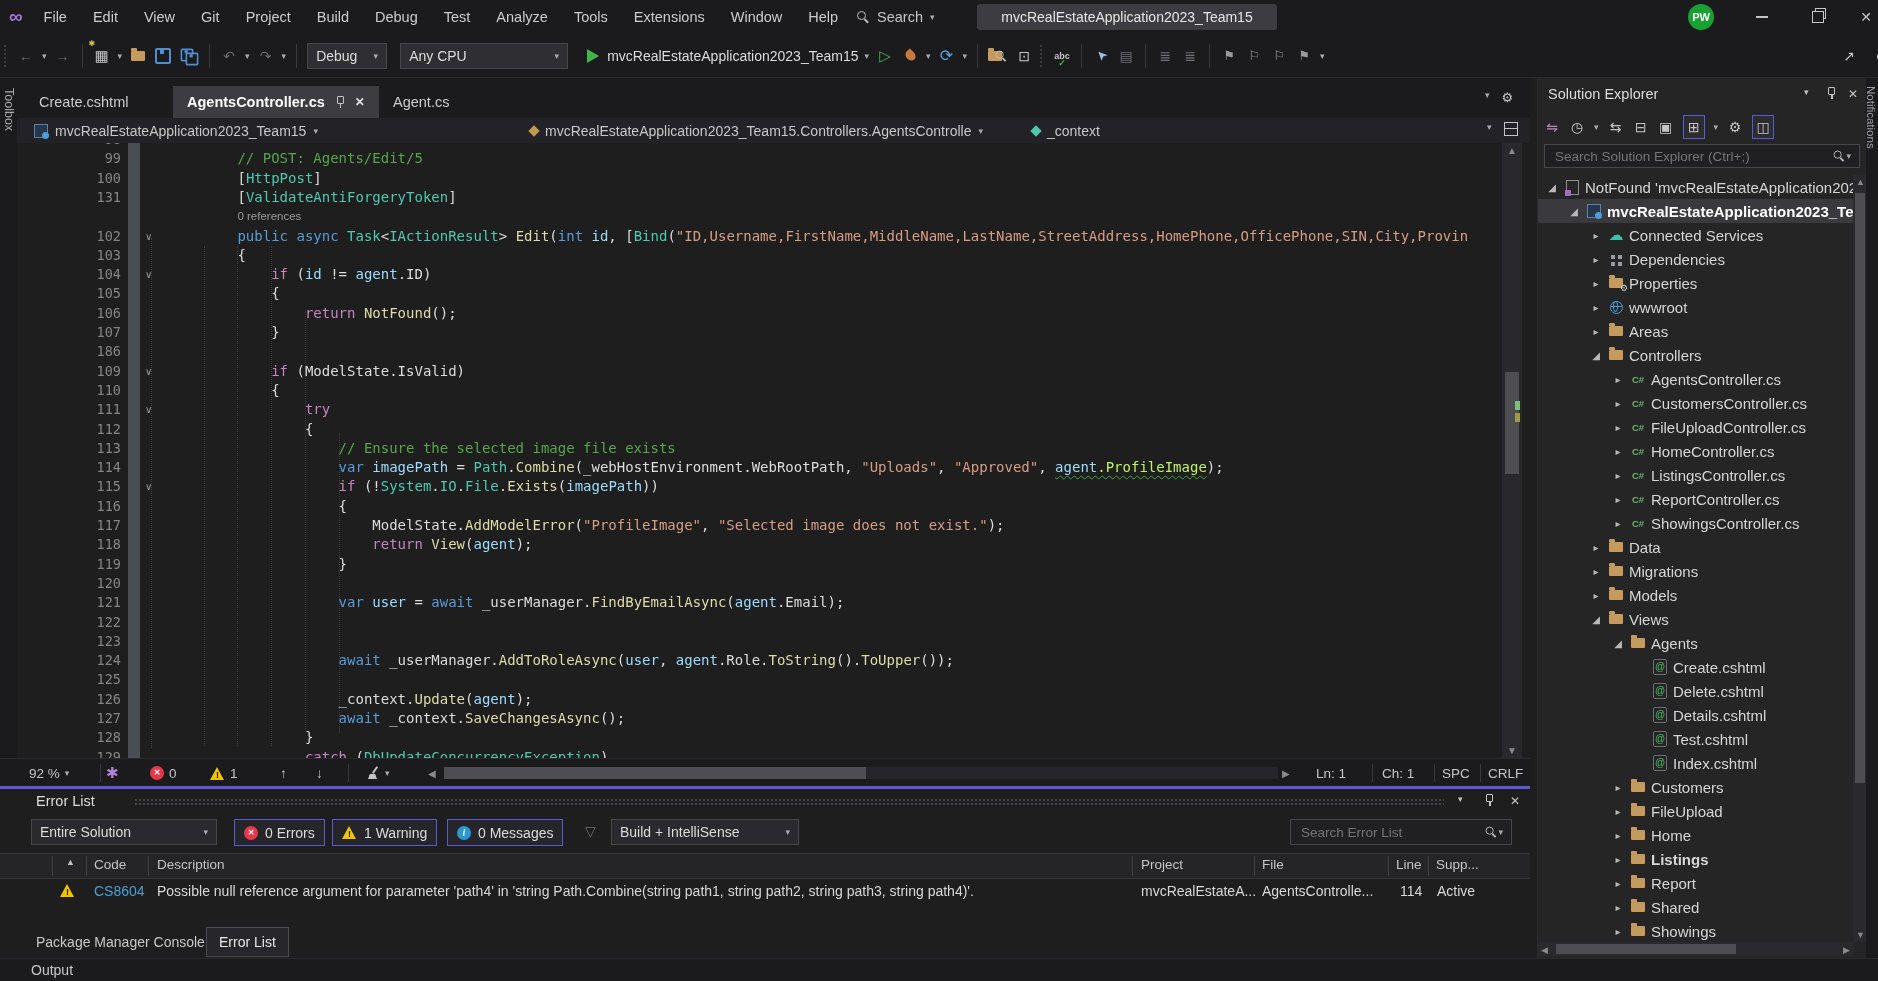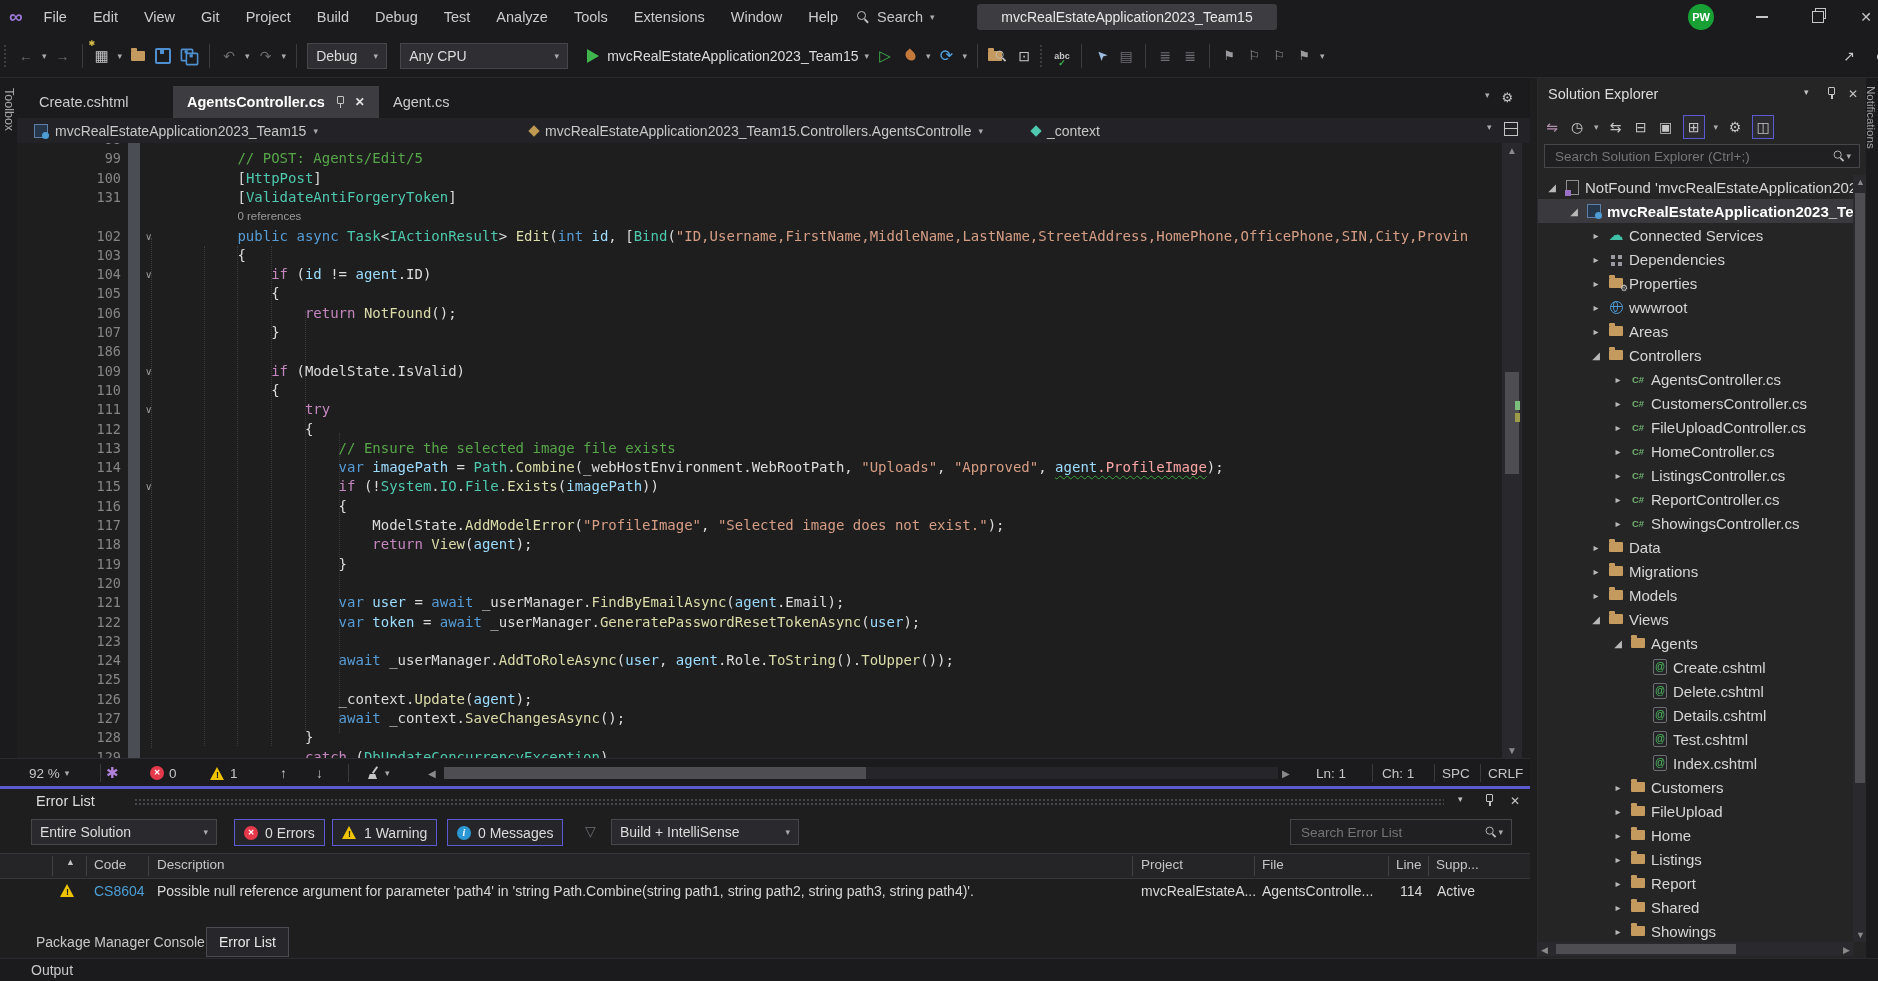--- a/index.html
+++ b/index.html
@@ -86,21 +86,21 @@
   .guide{position:absolute;top:103px;height:500px;border-left:1px dotted #3A3A40;}
   .crow{position:absolute;left:0;width:100%;height:19.3px;line-height:19.3px;}
   .lnum{position:absolute;left:0;width:104px;text-align:right;color:#858585;
         font-family:"DejaVu Sans Mono",monospace;font-size:13.5px;}
   .foldmark{position:absolute;left:128px;color:#9A9A9A;font-size:10px;}
   .cline{position:absolute;white-space:pre;font-family:"DejaVu Sans Mono",monospace;font-size:14px;}
   .lens{position:absolute;font-size:11.5px;color:#9A9A9A;}
   .tok-c{color:#57A64A;} .tok-k{color:#569CD6;} .tok-f{color:#C586C0;}
   .tok-t{color:#4EC9B0;} .tok-m{color:#DCDCAA;} .tok-s{color:#D69D85;}
   .tok-v{color:#9CDCFE;} .tok-p{color:#DCDCDC;}
-  .tok-vw{color:#9CDCFE;} .tok-pw{color:#fca5a5;}
+  .tok-vw{color:#9CDCFE;} .tok-pw{color:#bef264;}
   .tok-vw,.tok-pw{text-decoration:underline wavy var(--squiggle);text-decoration-thickness:1px;text-underline-offset:3px;}
   
   .vscroll{position:absolute;left:1502px;top:143px;width:20px;height:615px;background:#29292D;}
   .vs-arrow{position:absolute;left:0;width:20px;text-align:center;color:#8A8A8A;font-size:10px;}
   .vs-thumb{position:absolute;left:3px;width:14px;background:#4D4D52;}
   .vs-mark{position:absolute;width:5px;height:9px;}
   
   .statusstrip{position:absolute;left:0;top:758px;width:1530px;height:28px;background:#1B1B1E;border-top:1px solid #2A2A2E;}
   .ss{position:absolute;top:0;height:28px;display:flex;align-items:center;font-size:13.5px;color:#C5C5C5;gap:5px;}
   .ss-sep{position:absolute;top:5px;width:1px;height:18px;background:#3A3A3E;}
@@ -447,21 +447,20 @@
       <div class="crow" style="top: 430.9px;">
         <span class="lnum">120</span>
         <span class="cline" style="left: 153px;"></span>
       </div>
       <div class="crow" style="top: 450.2px;">
         <span class="lnum">121</span>
         <span class="cline" style="left: 321.6px;"><span class="tok-k">var </span><span class="tok-v">user</span><span class="tok-p"> = </span><span class="tok-k">await </span><span class="tok-p">_userManager.</span><span class="tok-m">FindByEmailAsync</span><span class="tok-p">(</span><span class="tok-v">agent</span><span class="tok-p">.Email);</span></span>
       </div>
       <div class="crow" style="top: 469.5px;">
         <span class="lnum">122</span>
-        <span class="cline" style="left: 321.6px;"><span class="tok-k">var </span><span class="tok-v">token</span><span class="tok-p"> = </span><span class="tok-k">await </span><span class="tok-p">_userManager.</span><span class="tok-m">GeneratePasswordResetTokenAsync</span><span class="tok-p">(</span><span class="tok-v">user</span><span class="tok-p">);</span></span>
       </div>
       <div class="crow" style="top: 488.8px;">
         <span class="lnum">123</span>
       </div>
       <div class="crow" style="top: 508.1px;">
         <span class="lnum">124</span>
         <span class="cline" style="left: 321.6px;"><span class="tok-k">await </span><span class="tok-p">_userManager.</span><span class="tok-m">AddToRoleAsync</span><span class="tok-p">(</span><span class="tok-v">user</span><span class="tok-p">, </span><span class="tok-v">agent</span><span class="tok-p">.Role.</span><span class="tok-m">ToString</span><span class="tok-p">().</span><span class="tok-m">ToUpper</span><span class="tok-p">());</span></span>
       </div>
       <div class="crow" style="top: 527.4px;">
         <span class="lnum">125</span>
@@ -815,21 +814,21 @@
         <span class="icon" style="left: 91px;">
           <span class="fold-ic"></span>
         </span>
         <span class="lab" style="left: 113px;">Home</span>
       </div>
       <div class="trow" style="top: 672px;">
         <span class="chev" style="left: 74px;">▸</span>
         <span class="icon" style="left: 91px;">
           <span class="fold-ic"></span>
         </span>
-        <span class="lab" style="left: 113px;">Listings</span>
+        <span class="lab" style="left: 113px; font-weight: bold;">Listings</span>
       </div>
       <div class="trow" style="top: 696px;">
         <span class="chev" style="left: 74px;">▸</span>
         <span class="icon" style="left: 91px;">
           <span class="fold-ic"></span>
         </span>
         <span class="lab" style="left: 113px;">Report</span>
       </div>
       <div class="trow" style="top: 720px;">
         <span class="chev" style="left: 74px;">▸</span>

